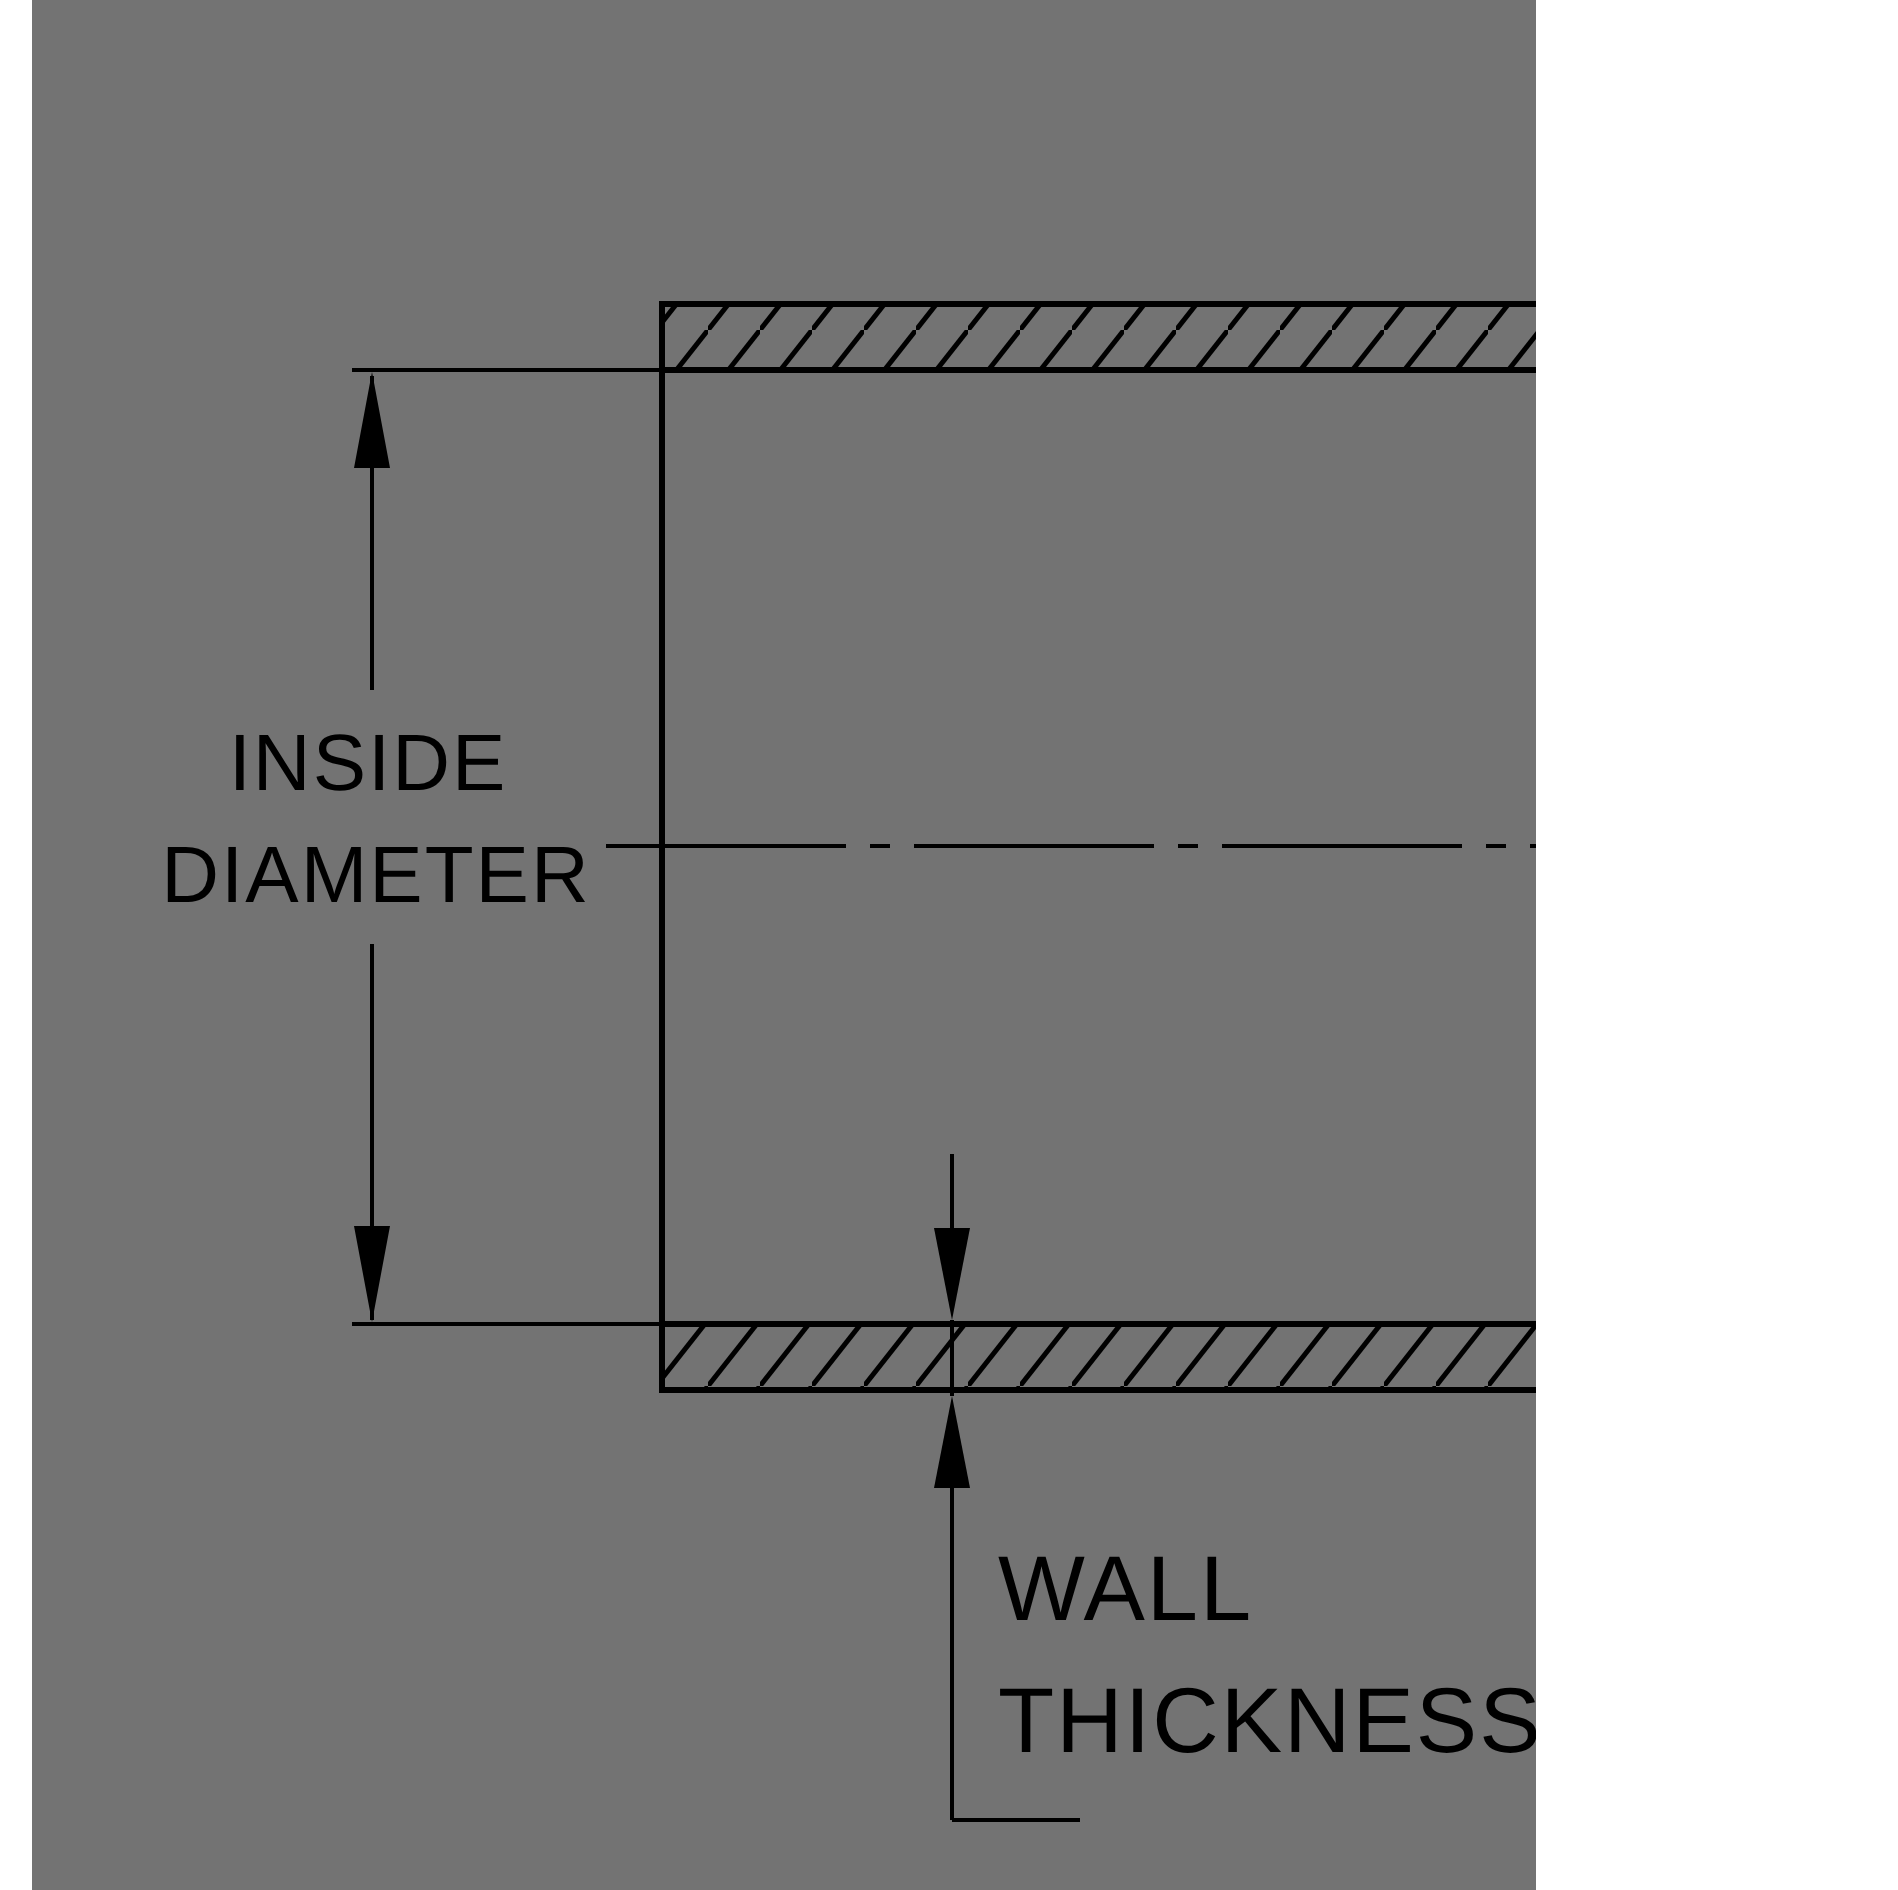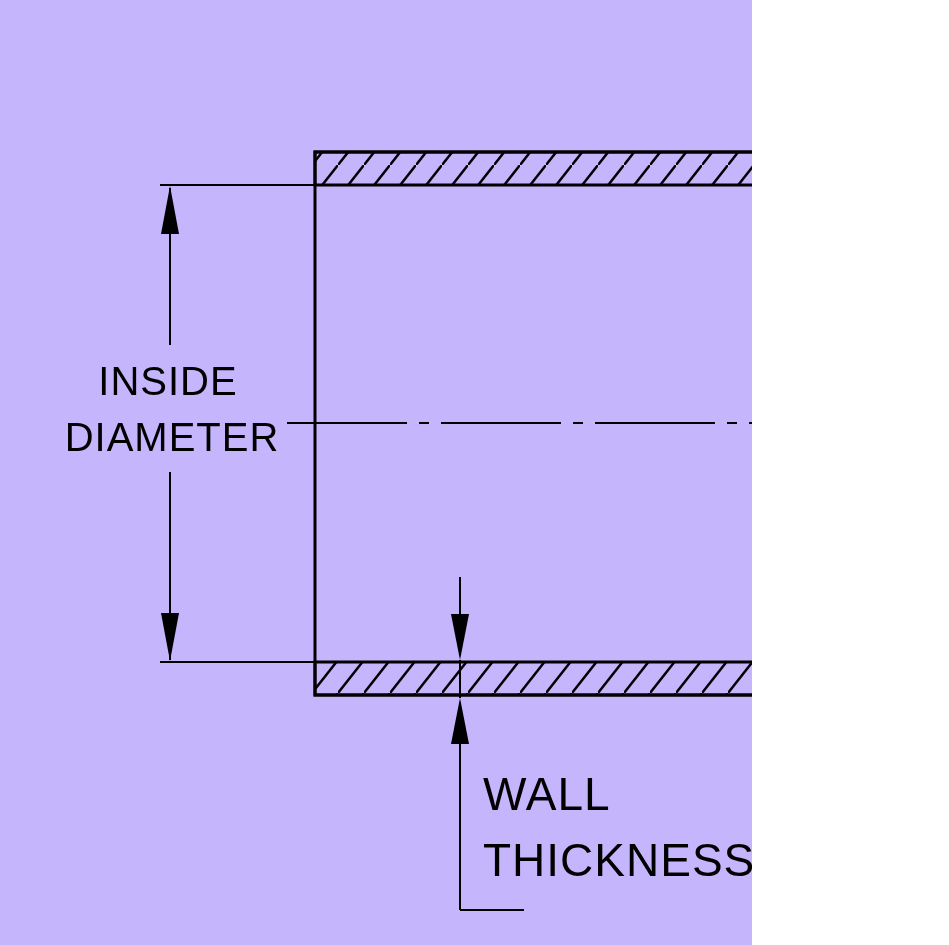--- a/index.html
+++ b/index.html
@@ -4,22 +4,23 @@
 <style>
   html, body {
     margin: 0;
     padding: 0;
     background: #ffffff;
   }
   .page {
     position: relative;
     width: 752px;
     height: 945px;
-    background: #c4b5fd;
+    background: #737373;
     overflow: hidden;
+    margin-left: 16px;
   }
   svg {
     display: block;
   }
   .ln {
     stroke: #000000;
     fill: none;
   }
   .arrow {
     fill: #000000;

